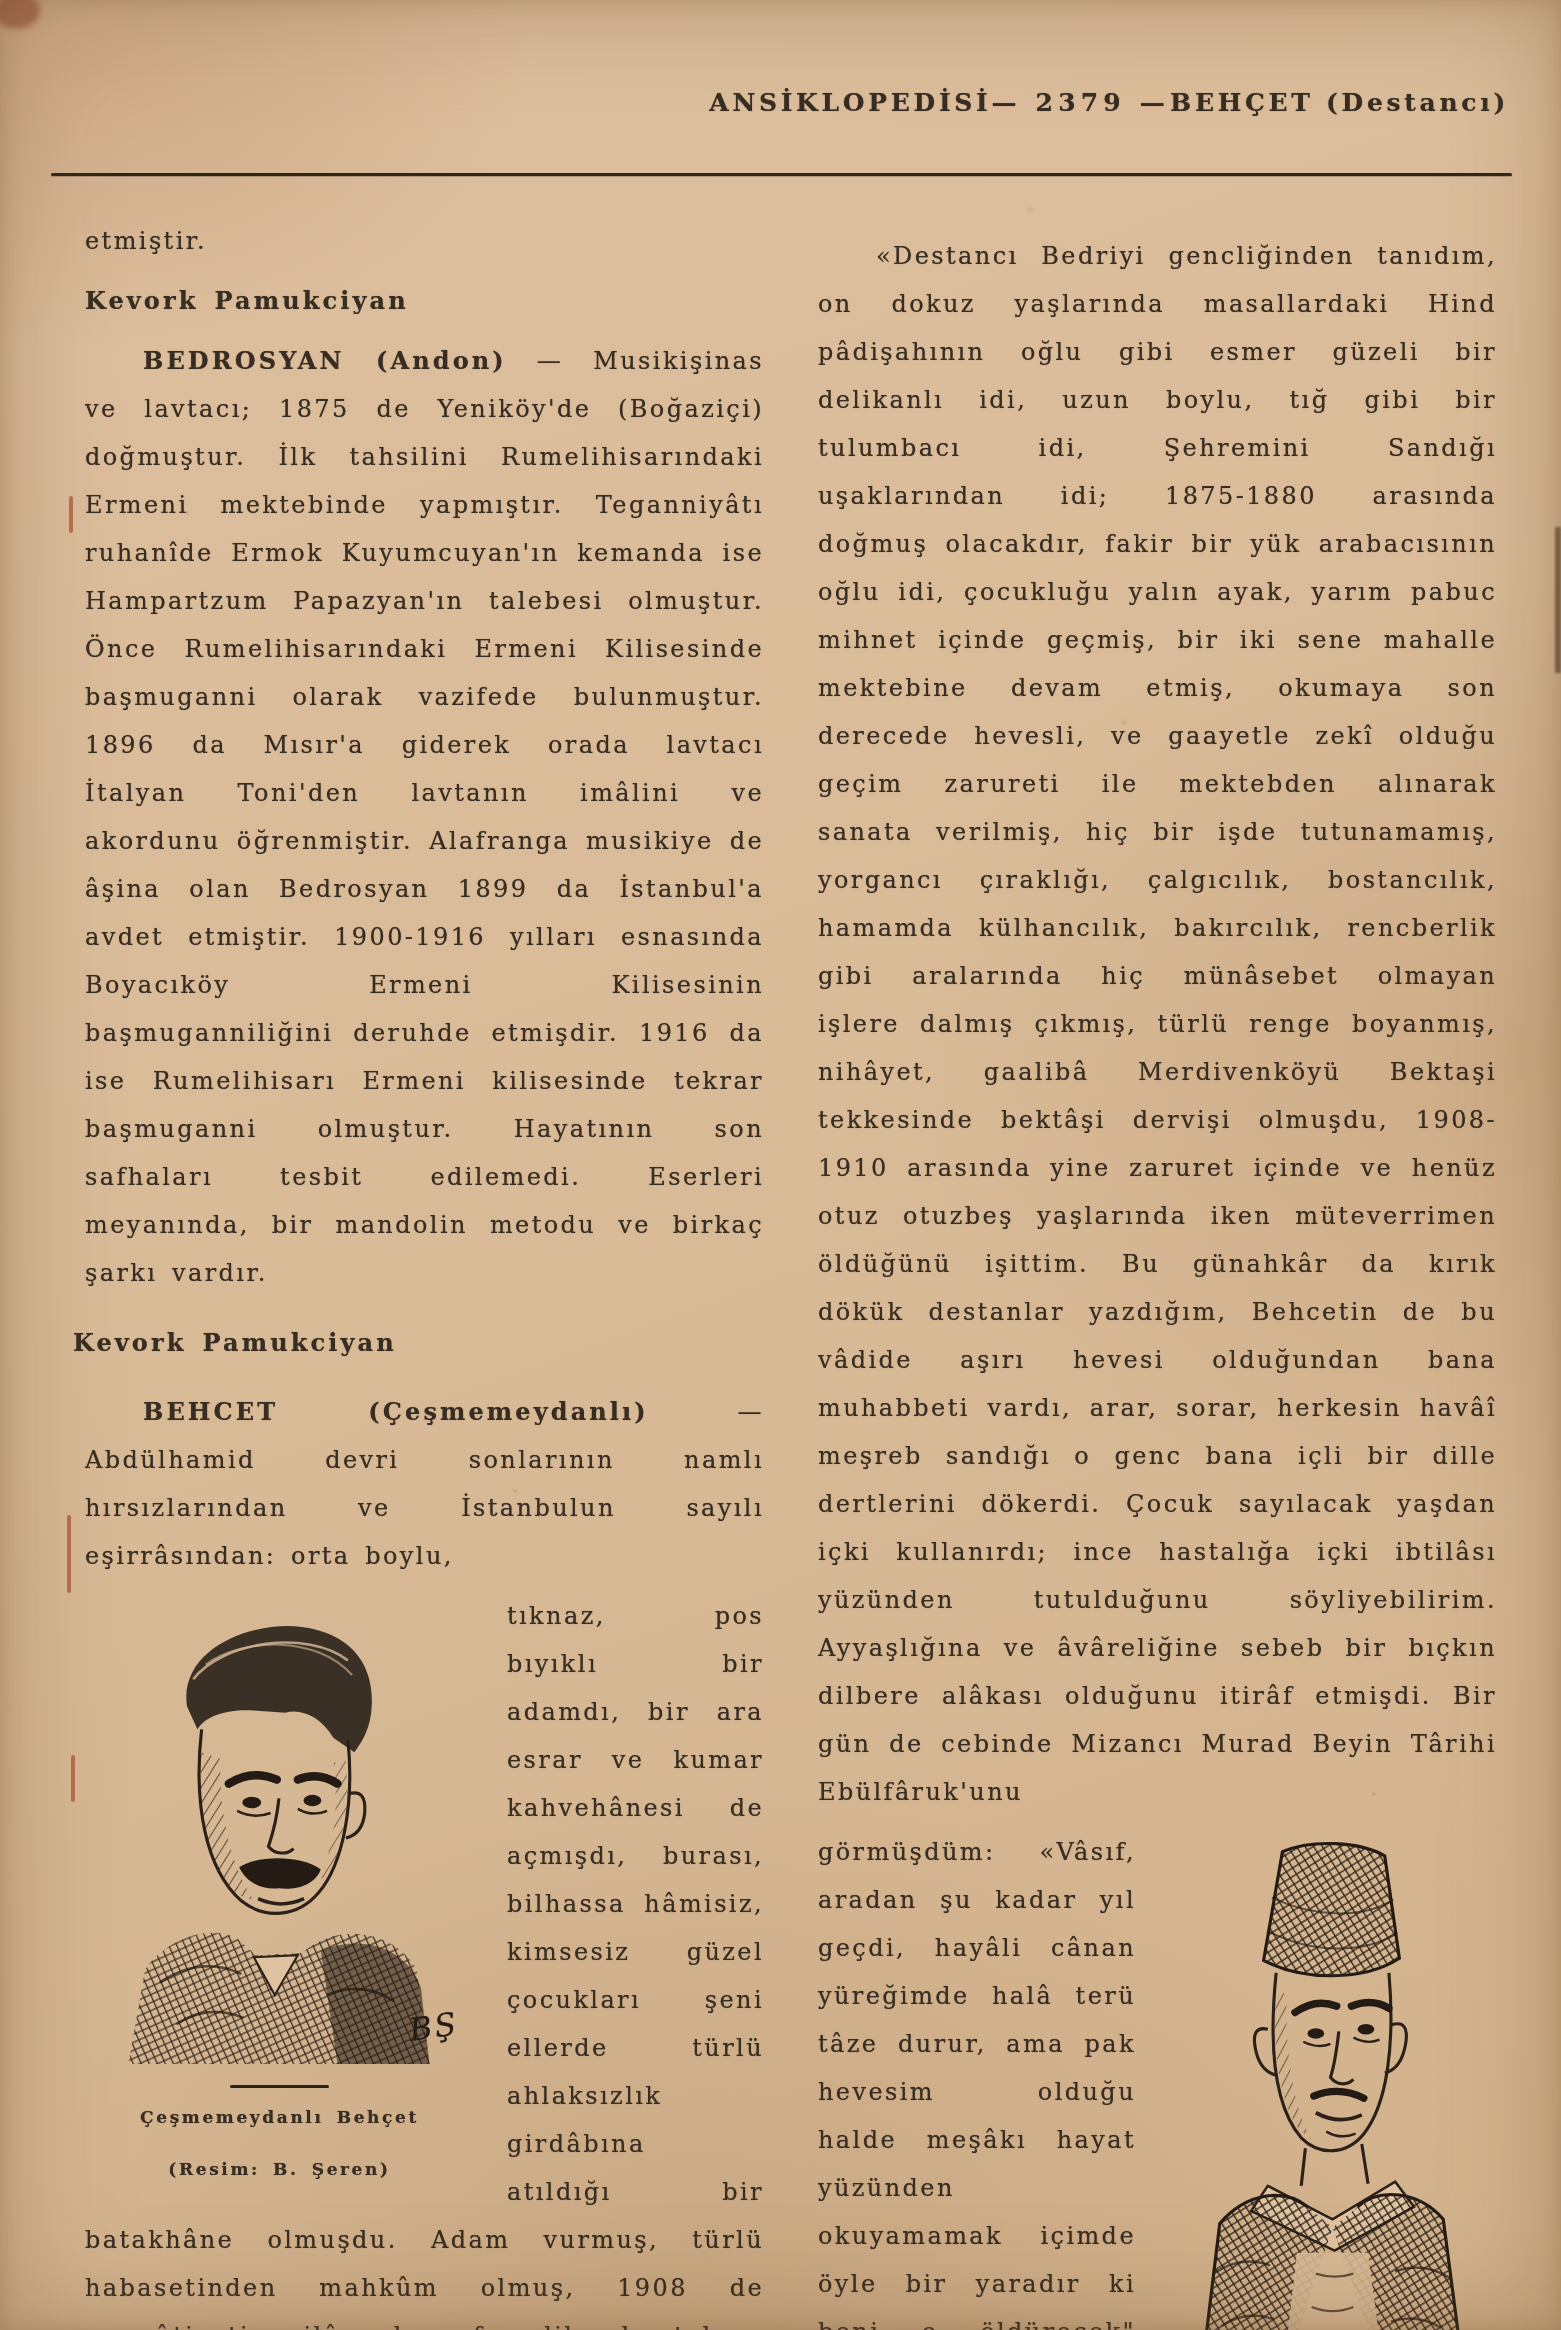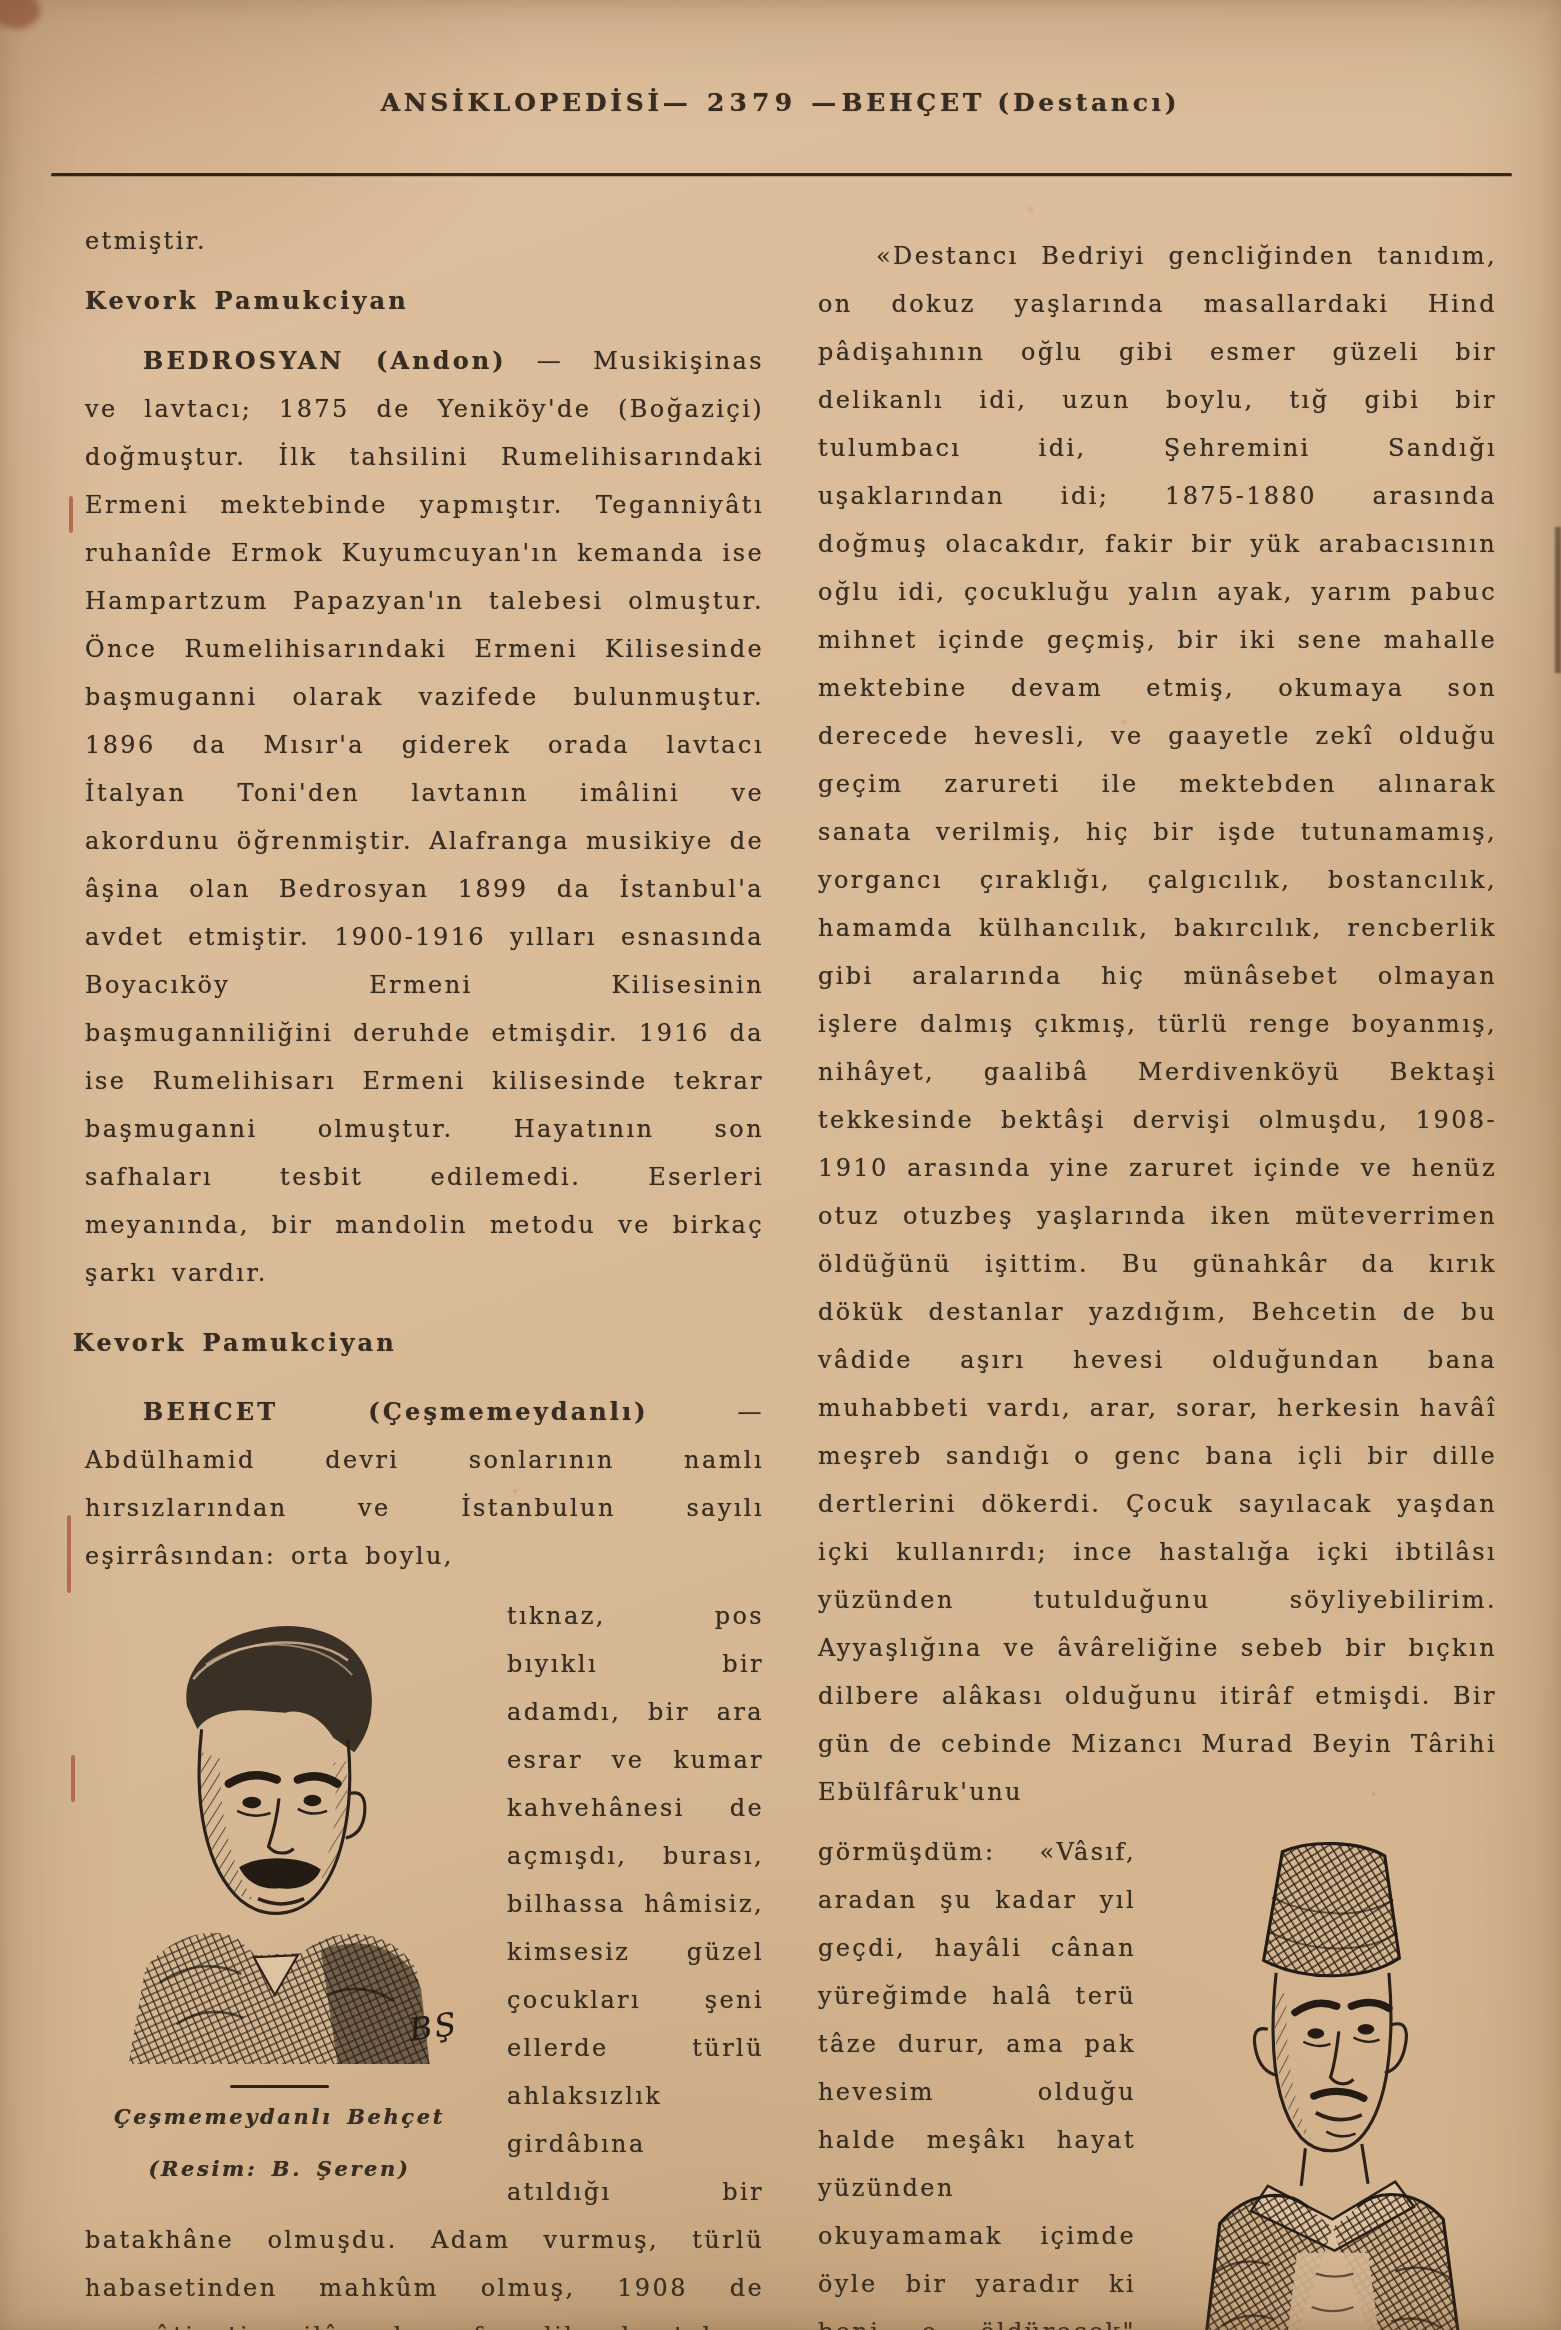--- a/index.html
+++ b/index.html
@@ -28,21 +28,21 @@
       radial-gradient(4.7px 4.7px at 55% 88%, rgba(140,70,35,.4), transparent 70%),
       radial-gradient(2.6px 2.6px at 23% 91%, rgba(120,50,25,.5), transparent 70%),
       radial-gradient(6.3px 6.3px at 66% 9%, rgba(150,85,45,.3), transparent 70%);
   }
   .fiber{position:absolute;width:3.7px;background:rgba(158,45,22,.55);border-radius:2.1px;filter:blur(0.5px);}
   .edge-streak{position:absolute;right:0;top:527px;width:6.3px;height:146px;background:rgba(45,33,22,.55);filter:blur(1px);}
   .corner-blot{position:absolute;left:-7.3px;top:-8.4px;width:47px;height:37px;background:rgba(120,30,15,.45);border-radius:50%;filter:blur(3.1px);}
 
   .header{
     position:absolute;top:88px;left:52px;width:1457px;
-    display:flex;justify-content:center;align-items:baseline;
+    display:flex;justify-content:flex-end;align-items:baseline;
     font-weight:bold;font-size:25px;letter-spacing:3.7px;
     text-shadow:0 0 1px rgba(55,45,34,.6);
   }
   .header-center{letter-spacing:5.2px;}
   .rule{position:absolute;top:173px;left:51px;width:1461px;height:2.6px;background:#2e261d;border-radius:1.6px;box-shadow:0 1px 0 rgba(46,38,29,.25);}
 
   .columns{position:absolute;top:205px;left:73px;width:1436px;display:flex;gap:30px;}
   .col{
     width:704px;font-size:24px;line-height:48px;
     text-align:justify;letter-spacing:2.4px;word-spacing:4.7px;
@@ -50,21 +50,21 @@
   }
   .col p{margin:12px;}
   .para{text-indent:58px;}
   .para.noindent{text-indent:0;}
   .sig{text-align:left;font-weight:bold;padding-right:37px;margin:24px 0 23px;letter-spacing:3.1px;}
   .sig.tight{margin:22px 0 21px;}
   .entry-head{font-weight:bold;letter-spacing:3.1px;}
 
   .portrait1-box{float:left;width:413px;margin:13.6px 21px 0 0;text-align:center;}
   .portrait2-box{float:right;width:355px;margin:7.3px 0 0 18px;text-align:center;}
-  .caption{font-weight:bold;font-size:21px;line-height:52px;letter-spacing:2.6px;text-indent:0;font-style:italic;}
+  .caption{font-weight:bold;font-size:17px;line-height:52px;letter-spacing:2.6px;text-indent:0;}
   .divider{width:99px;height:3.7px;background:#2c241c;margin:19px auto 3.1px;border-radius:2.1px;}
   .sketch{display:block;margin:0 auto;}
 </style>
 </head>
 <body>
 
 <div class="page">
   <div class="texture"></div>
   <div class="corner-blot"></div>
   <div class="edge-streak"></div>

